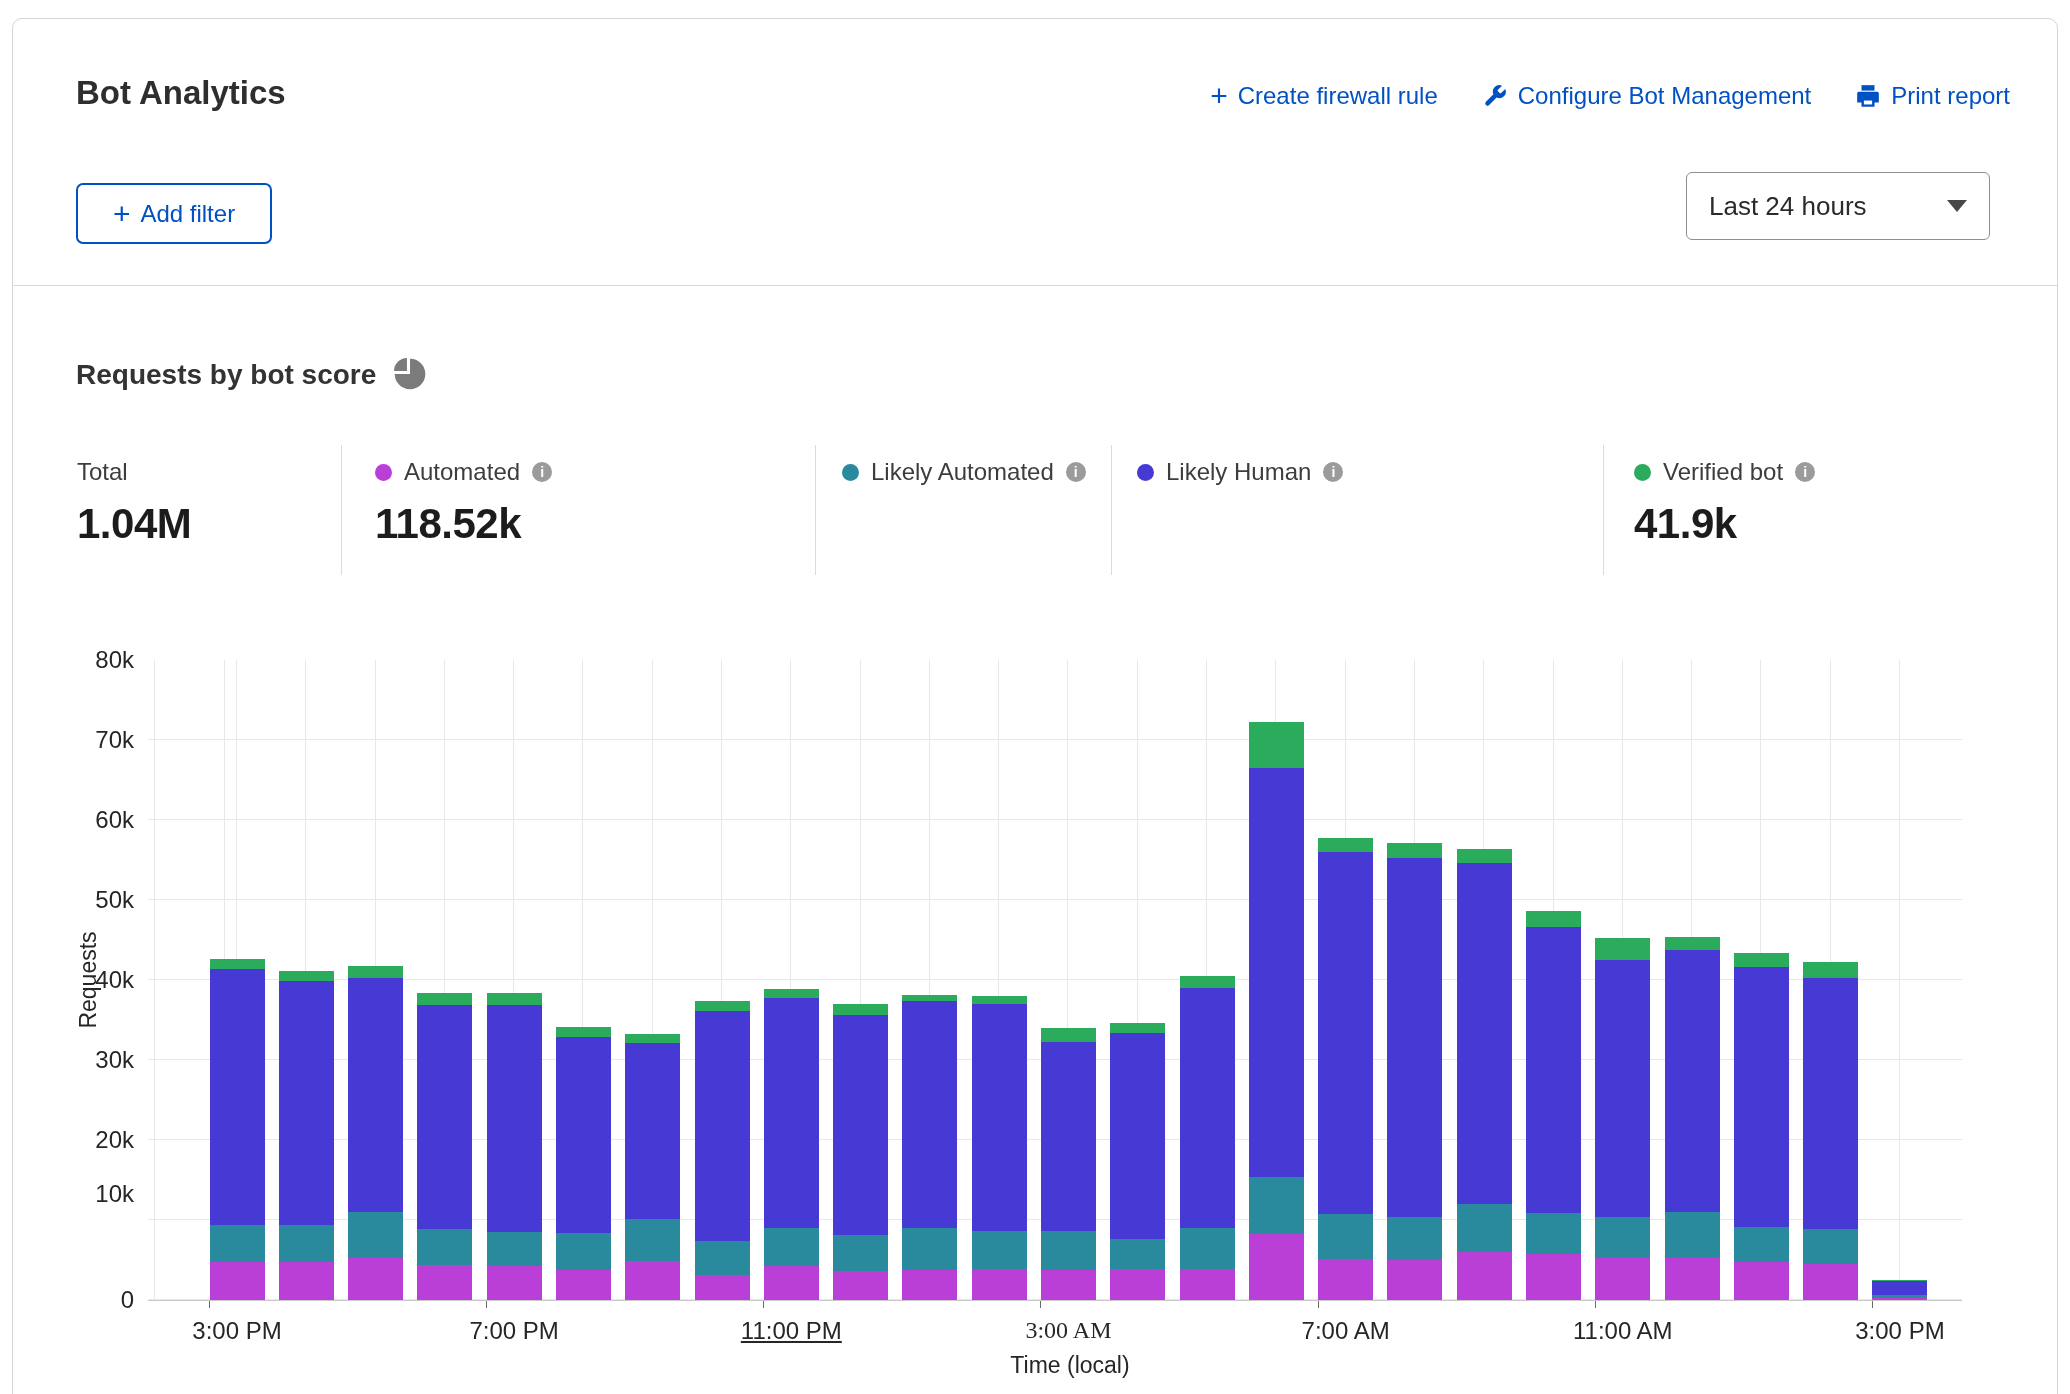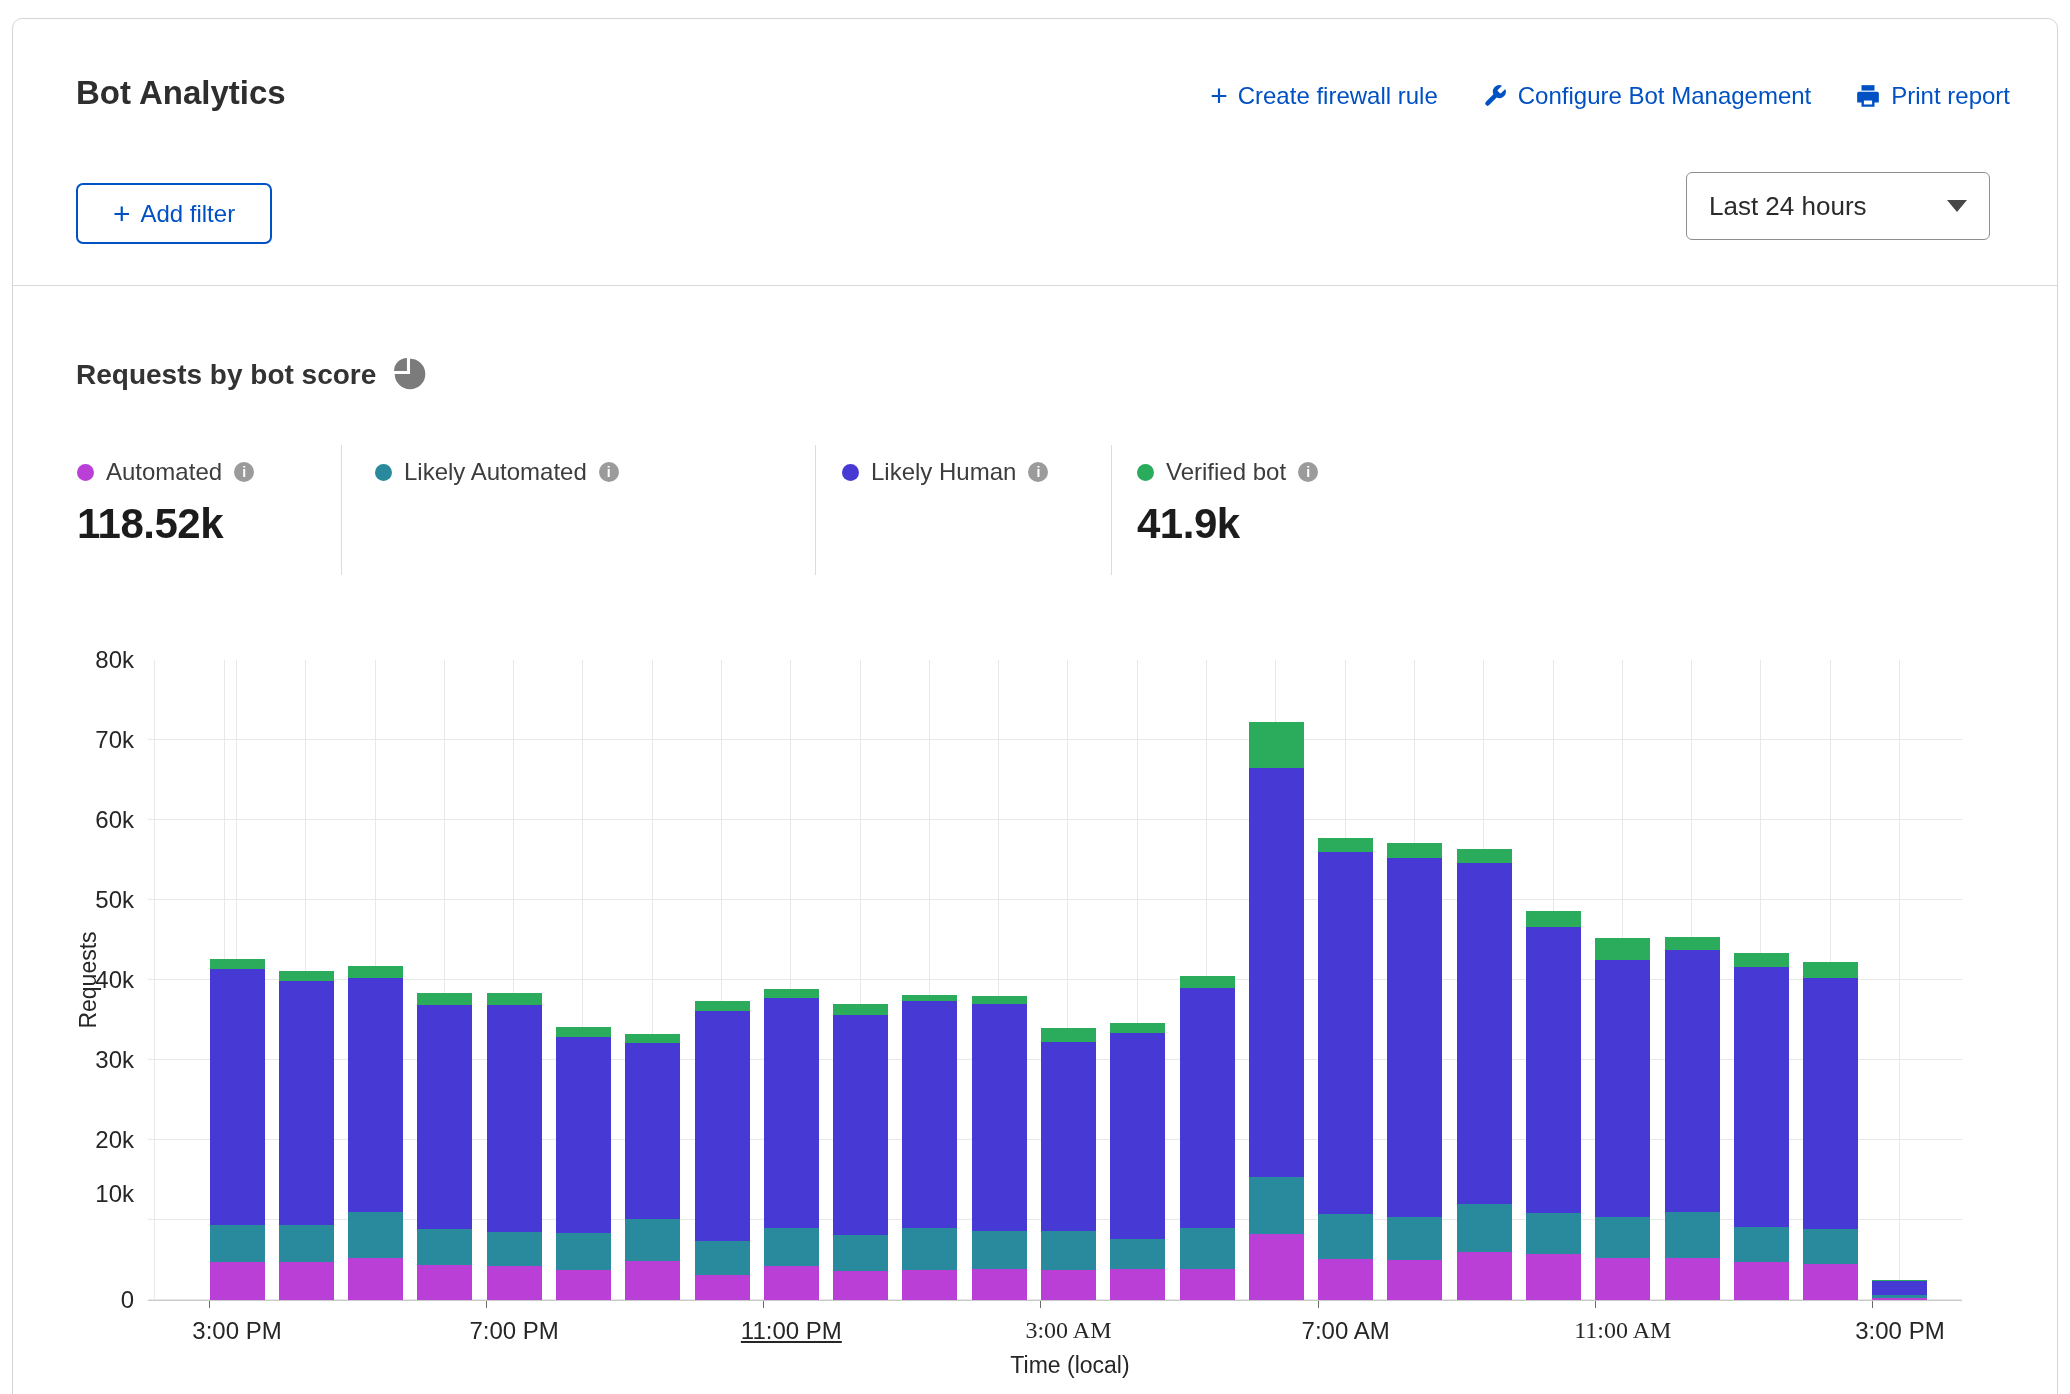--- a/index.html
+++ b/index.html
@@ -119,20 +119,26 @@
     <svg width="34" height="34" viewBox="0 0 20 20">
       <path fill="#7b7b7b" d="M10.6 10.6 L10.6 1.6 A9 9 0 1 1 1.6 10.6 Z"></path>
       <path fill="#7b7b7b" d="M8.8 8.8 L8.8 1.2 A7.6 7.6 0 0 0 1.2 8.8 Z"></path>
     </svg>
   </span>
 </div>
 
 <div class="stats">
     <div class="stat">
       <div class="stat-label">
+        <span>Total</span>
+      </div>
+      <div class="stat-value">1.04M</div>
+    </div>
+    <div class="stat">
+      <div class="stat-label">
         <span class="dot" style="background:#b93fd6"></span>
         <span>Automated</span>
         <span class="info">i</span>
       </div>
       <div class="stat-value">118.52k</div>
     </div>
     <div class="stat">
       <div class="stat-label">
         <span class="dot" style="background:#2a8a9d"></span>
         <span>Likely Automated</span>
@@ -324,16 +330,16 @@
     <div class="xtick" style="left: 167px;">3:00 PM</div>
     <div class="xtickmark" style="left: 486.16px;"></div>
     <div class="xtick" style="left: 444.16px;">7:00 PM</div>
     <div class="xtickmark" style="left: 763.32px;"></div>
     <div class="xtick" style="left: 721.32px; text-decoration: underline;">11:00 PM</div>
     <div class="xtickmark" style="left: 1040.48px;"></div>
     <div class="xtick" style="left: 998.48px; font-family: Liberation Serif, serif;">3:00 AM</div>
     <div class="xtickmark" style="left: 1317.64px;"></div>
     <div class="xtick" style="left: 1275.64px;">7:00 AM</div>
     <div class="xtickmark" style="left: 1594.8px;"></div>
-    <div class="xtick" style="left: 1552.8px; font-family: Liberation Serif, serif;">11:00 AM</div>
+    <div class="xtick" style="left: 1552.8px;">11:00 AM</div>
     <div class="xtickmark" style="left: 1871.96px;"></div>
     <div class="xtick" style="left: 1829.96px;">3:00 PM</div>
   </div>
 
 </body></html>

